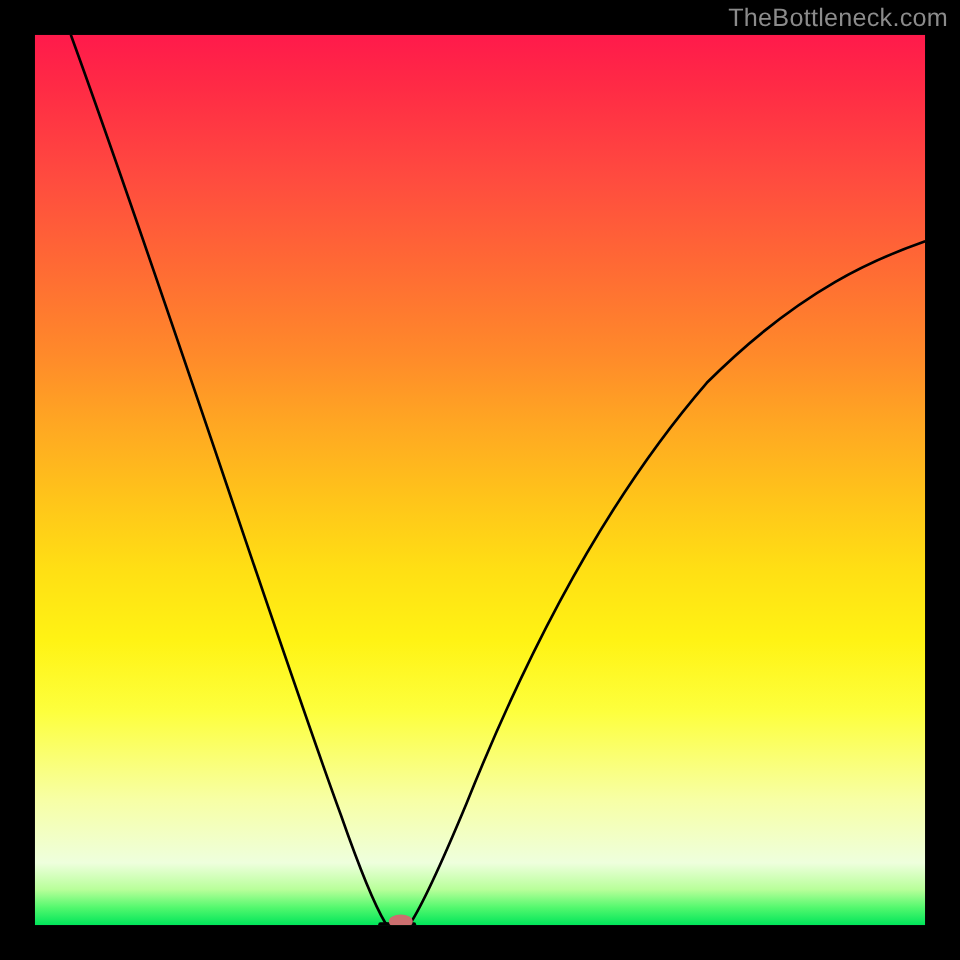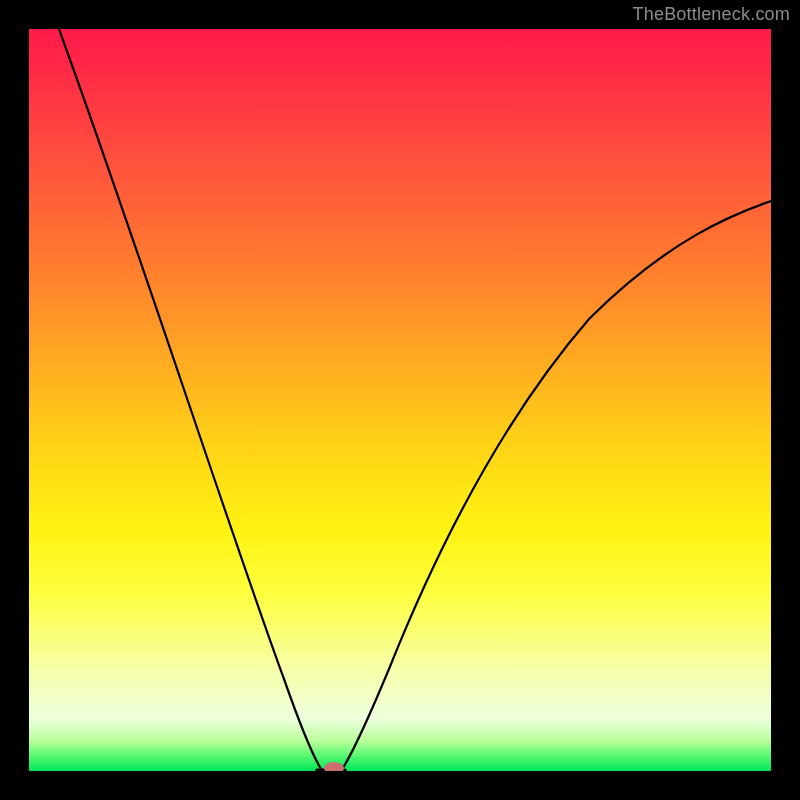--- a/index.html
+++ b/index.html
@@ -50,21 +50,21 @@
   }
   .svg-layer {
     position: absolute;
     inset: 0;
   }
   .watermark {
     position: absolute;
     top: 4px;
     right: 10px;
     color: #8b8b8b;
-    font-size: 18px;
+    font-size: 21px;
     font-weight: 500;
     letter-spacing: 0.2px;
   }
 </style>
 </head>
 <body>
 
 <div class="frame">
 
   <div class="plot-area">

